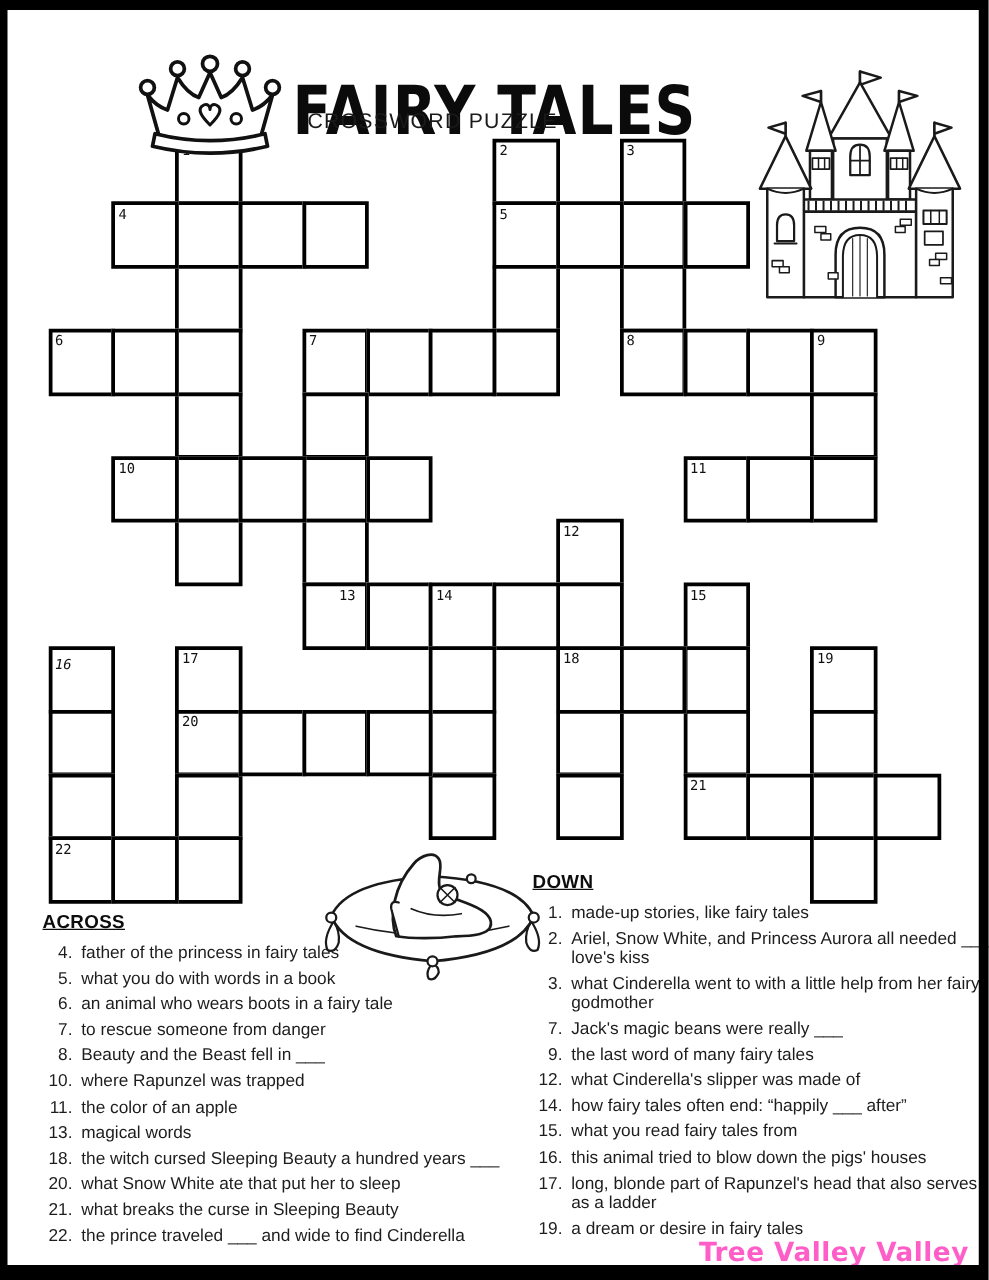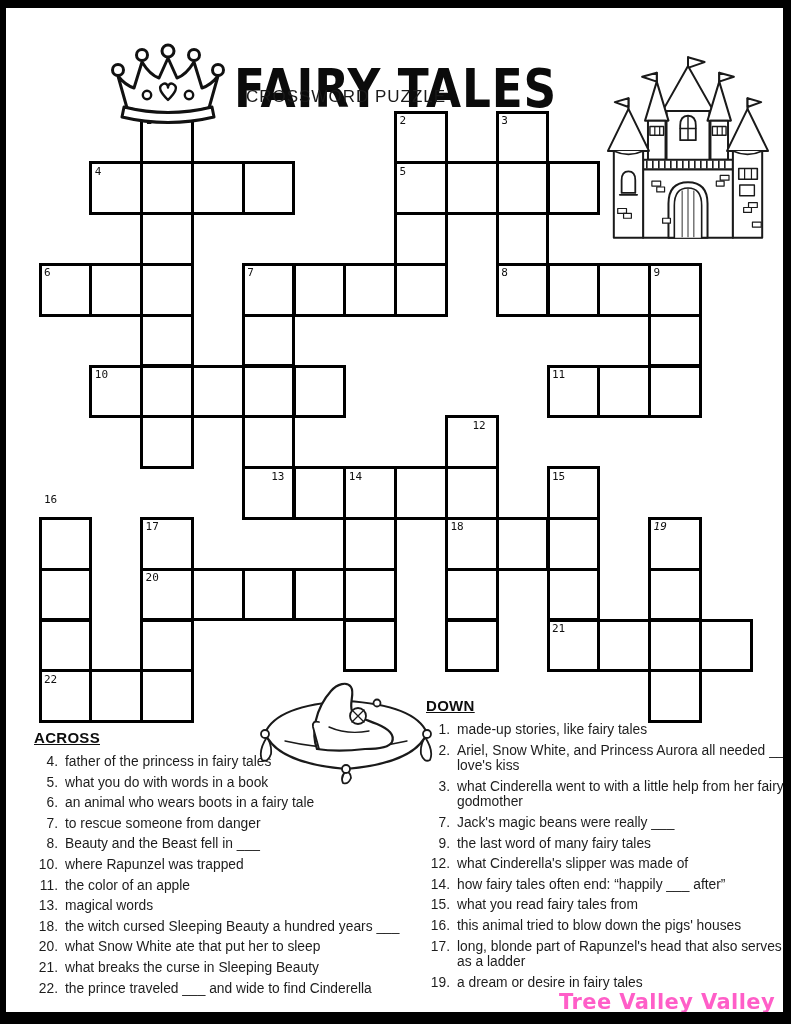--- a/index.html
+++ b/index.html
@@ -102,51 +102,51 @@
     <div class="cell" style="left: 292.5px; top: 364.5px;"></div>
     <div class="cellnum" style="left: 94.8px; top: 369px;">10</div>
     <div class="cell" style="left: 546.5px; top: 364.5px;"></div>
     <div class="cell" style="left: 597.3px; top: 364.5px;"></div>
     <div class="cellnum" style="left: 552px; top: 369px;">11</div>
     <div class="cell" style="left: 444.9px; top: 415.3px;"></div>
     <div class="cell" style="left: 444.9px; top: 466.1px;"></div>
     <div class="cell" style="left: 444.9px; top: 516.9px;"></div>
     <div class="cell" style="left: 444.9px; top: 567.7px;"></div>
     <div class="cell" style="left: 444.9px; top: 618.5px;"></div>
-    <div class="cellnum" style="left: 450.4px; top: 419.8px; margin-left: 22px;">12</div>
+    <div class="cellnum" style="left: 450.4px; top: 419.8px;">12</div>
     <div class="cell" style="left: 292.5px; top: 466.1px;"></div>
     <div class="cell" style="left: 343.3px; top: 466.1px;"></div>
     <div class="cell" style="left: 394.1px; top: 466.1px;"></div>
     <div class="cellnum" style="left: 247.2px; top: 470.6px; margin-left: 24px;">13</div>
     <div class="cell" style="left: 343.3px; top: 516.9px;"></div>
     <div class="cell" style="left: 343.3px; top: 567.7px;"></div>
     <div class="cell" style="left: 343.3px; top: 618.5px;"></div>
     <div class="cellnum" style="left: 348.8px; top: 470.6px;">14</div>
     <div class="cell" style="left: 546.5px; top: 466.1px;"></div>
     <div class="cell" style="left: 546.5px; top: 516.9px;"></div>
     <div class="cell" style="left: 546.5px; top: 567.7px;"></div>
     <div class="cell" style="left: 546.5px; top: 618.5px;"></div>
     <div class="cellnum" style="left: 552px; top: 470.6px;">15</div>
     <div class="cell" style="left: 38.5px; top: 516.9px;"></div>
     <div class="cell" style="left: 38.5px; top: 567.7px;"></div>
     <div class="cell" style="left: 38.5px; top: 618.5px;"></div>
     <div class="cell" style="left: 38.5px; top: 669.3px;"></div>
-    <div class="cellnum" style="left: 44px; top: 494px;">16</div>
+    <div class="cellnum" style="left: 44px; top: 526px; font-style: italic;">16</div>
     <div class="cell" style="left: 140.1px; top: 516.9px;"></div>
     <div class="cell" style="left: 140.1px; top: 567.7px;"></div>
     <div class="cell" style="left: 140.1px; top: 618.5px;"></div>
     <div class="cell" style="left: 140.1px; top: 669.3px;"></div>
     <div class="cellnum" style="left: 145.6px; top: 521.4px;">17</div>
     <div class="cell" style="left: 495.7px; top: 516.9px;"></div>
     <div class="cellnum" style="left: 450.4px; top: 521.4px;">18</div>
     <div class="cell" style="left: 648.1px; top: 516.9px;"></div>
     <div class="cell" style="left: 648.1px; top: 567.7px;"></div>
     <div class="cell" style="left: 648.1px; top: 618.5px;"></div>
     <div class="cell" style="left: 648.1px; top: 669.3px;"></div>
-    <div class="cellnum" style="left: 653.6px; top: 521.4px; font-style: italic;">19</div>
+    <div class="cellnum" style="left: 653.6px; top: 521.4px;">19</div>
     <div class="cell" style="left: 190.9px; top: 567.7px;"></div>
     <div class="cell" style="left: 241.7px; top: 567.7px;"></div>
     <div class="cell" style="left: 292.5px; top: 567.7px;"></div>
     <div class="cellnum" style="left: 145.6px; top: 572.2px;">20</div>
     <div class="cell" style="left: 597.3px; top: 618.5px;"></div>
     <div class="cell" style="left: 698.9px; top: 618.5px;"></div>
     <div class="cellnum" style="left: 552px; top: 623px;">21</div>
     <div class="cell" style="left: 89.3px; top: 669.3px;"></div>
     <div class="cellnum" style="left: 44px; top: 673.8px;">22</div>
   </div>

